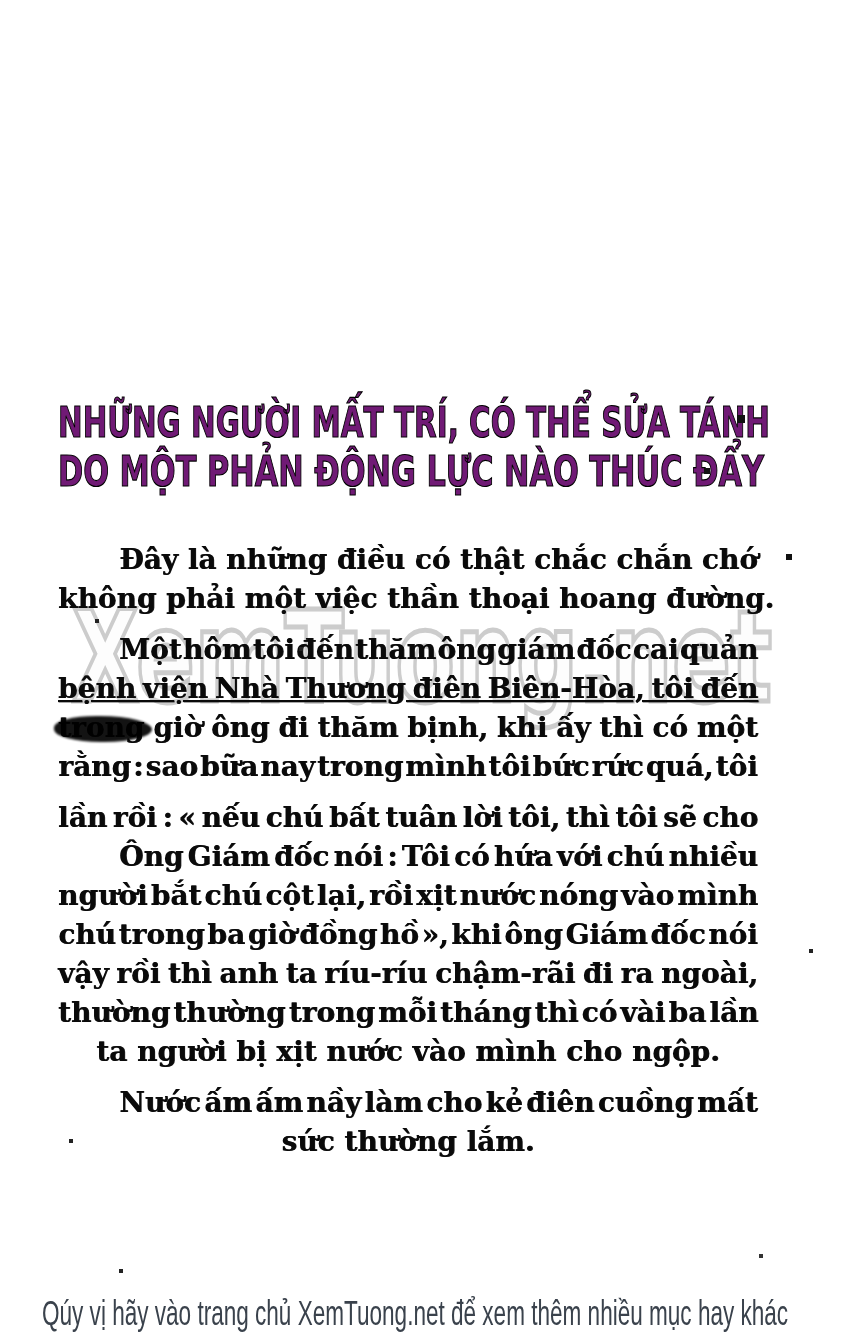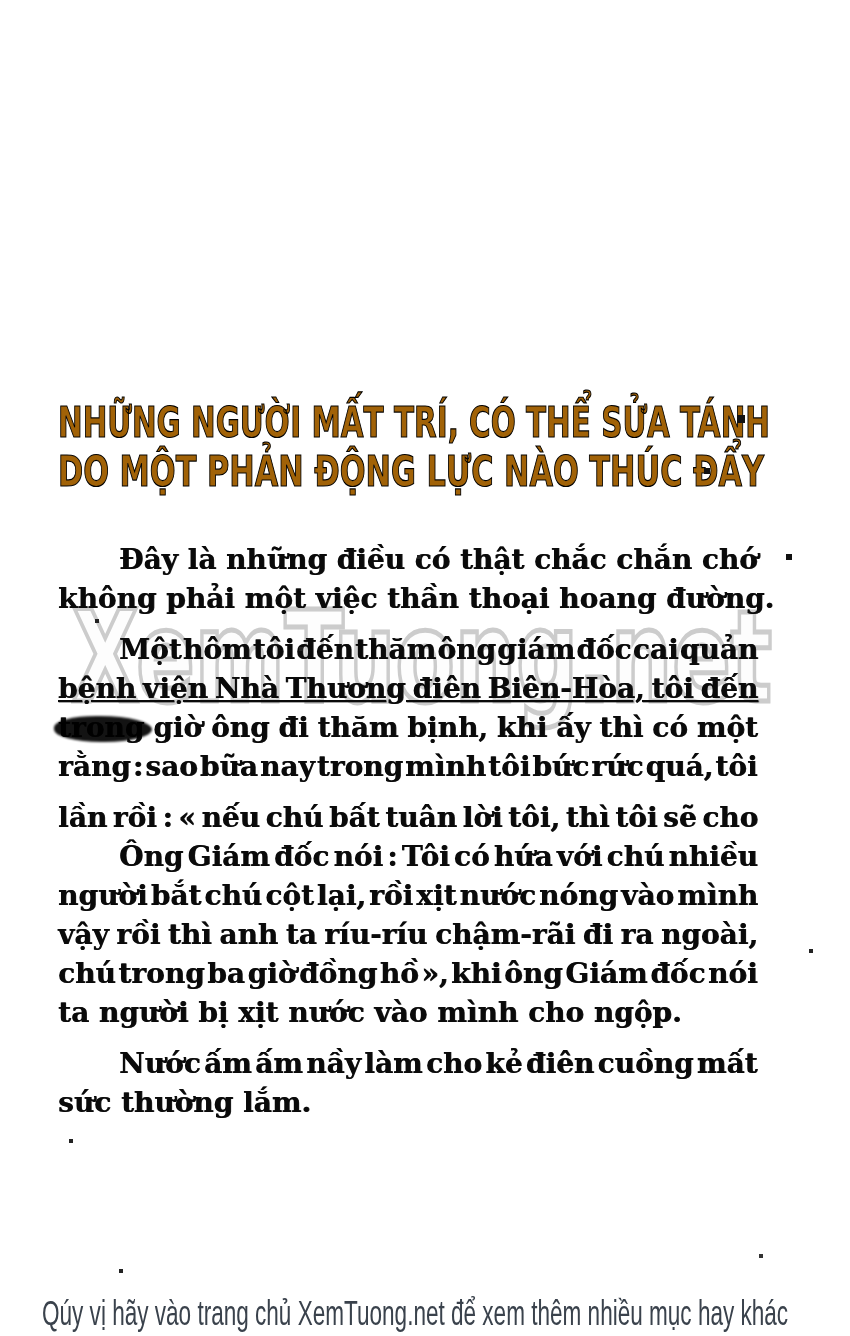--- a/index.html
+++ b/index.html
@@ -33,40 +33,40 @@
   .title {
     position: absolute;
     top: 398px;
     left: 58px;
     width: 712px;
     z-index: 2;
     font-family: "DejaVu Sans", "Liberation Sans", sans-serif;
     font-weight: bold;
     font-size: 42px;
     line-height: 49px;
-    color: #a16207;
+    color: #701a75;
     -webkit-text-stroke: 1.2px #000;
   }
   .title .jline { height: 49px; overflow: visible; }
   .title .ltext { display: inline-block; white-space: nowrap; }
 
   
   .body-text {
     position: absolute;
     top: 540px;
     left: 58px;
     width: 700px;
     z-index: 2;
     font-size: 28px;
     line-height: 39px;
     font-weight: bold;
     color: #0a0a0a;
     text-shadow: 0.6px 0.4px 0 rgba(0,0,0,0.85);
   }
-  .para { margin: 0 0 12px 0; }
+  .para { margin: 0 0 12px 0; text-align: center; }
   .jline { overflow: visible; }
   .ltext { display: inline-block; white-space: nowrap; }
   .jline.first .ltext { margin-left: 61px; }
 
   
   .ink-blot {
     position: absolute;
     top: 716px;
     left: 54px;
     width: 98px;
@@ -134,22 +134,23 @@
       <div class="para">
         <div class="jline first"><span class="ltext" style="word-spacing: -8.55556px;">Một hôm tôi đến thăm ông giám đốc cai quản</span></div>
         <div class="jline"><span class="ltext" style="word-spacing: -3px; text-decoration: underline;">bệnh viện Nhà Thương điên Biên-Hòa, tôi đến</span></div>
         <div class="jline"><span class="ltext" style="word-spacing: -0.9px;">trong giờ ông đi thăm bịnh, khi ấy thì có một</span></div>
         <div class="jline"><span class="ltext" style="word-spacing: -7.72727px;">rằng : sao bữa nay trong mình tôi bức rức quá, tôi</span></div>
       </div>
       <div class="para">
         <div class="jline"><span class="ltext" style="word-spacing: -4.15385px;">lần rồi : « nếu chú bất tuân lời tôi, thì tôi sẽ cho</span></div>
         <div class="jline first"><span class="ltext" style="word-spacing: -5.6px;">Ông Giám đốc nói : Tôi có hứa với chú nhiều</span></div>
         <div class="jline"><span class="ltext" style="word-spacing: -6.7px;">người bắt chú cột lại, rồi xịt nước nóng vào mình</span></div>
+        <div class="jline"><span class="ltext" style="word-spacing: -7.18182px;">chú trong ba giờ đồng hồ », khi ông Giám đốc nói</span></div>
         <div class="jline"><span class="ltext" style="word-spacing: -2.22222px;">vậy rồi thì anh ta ríu-ríu chậm-rãi đi ra ngoài,</span></div>
-        <div class="jline"><span class="ltext" style="word-spacing: -7.18182px;">chú trong ba giờ đồng hồ », khi ông Giám đốc nói</span></div>
+        <div class="jline"><span class="ltext" style="word-spacing: -6.66667px;">thường thường trong mỗi tháng thì có vài ba lần</span></div>
         <div class="jline last"><span class="ltext">ta người bị xịt nước vào mình cho ngộp.</span></div>
       </div>
       <div class="para">
         <div class="jline first"><span class="ltext" style="word-spacing: -6.44444px;">Nước ấm ấm nầy làm cho kẻ điên cuồng mất</span></div>
         <div class="jline last"><span class="ltext">sức thường lắm.</span></div>
       </div>
     </div>
 
   <div class="ink-blot"></div>
   <div class="ink-specks"></div>

